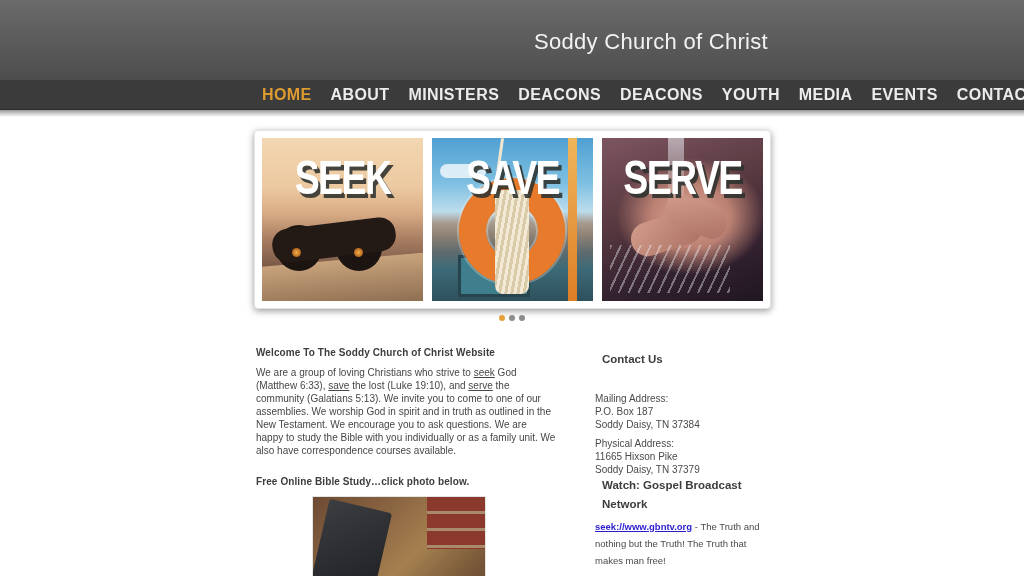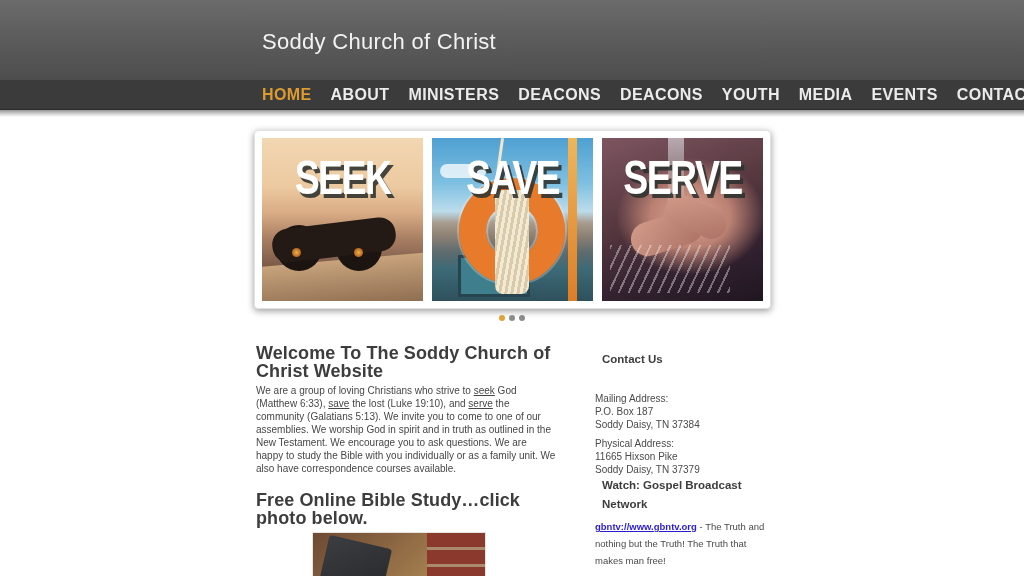--- a/index.html
+++ b/index.html
@@ -2,21 +2,21 @@
 <html><head>
 <meta charset="utf-8">
 <style>
   * { margin:0; padding:0; box-sizing:border-box; }
   html,body { width:1024px; height:576px; overflow:hidden; background:#ffffff;
               font-family:"Liberation Sans", sans-serif; }
 
   
   .site-header { height:80px; background:linear-gradient(180deg,#6b6b6b 0%,#5d5d5d 45%,#4d4d4d 100%); }
   .container { width:512px; margin:0 auto; padding-left:6px; }
-  .site-title { padding-top:29px; font-size:22px; font-weight:400; color:#f2f2f2; letter-spacing:.3px; }
+  .site-title { padding-top:29px; font-size:22px; font-weight:400; color:#f2f2f2; letter-spacing:.3px;text-align:right; }
 
   
   .main-nav { height:30px; background:#3b3b3b; border-bottom:1px solid #2c2c2c; }
   .main-nav .container { display:flex; align-items:center; height:100%; }
   .nav-item { font-size:16px; font-weight:bold; color:#ececec; letter-spacing:.4px;
               margin-right:19px; text-decoration:none; cursor:pointer; white-space:nowrap; }
   .nav-item.active { color:#dd9b30; }
   .nav-shadow { height:7px; background:linear-gradient(180deg,#969696 0%,#c9c9c9 45%,#ffffff 100%); }
 
   
@@ -64,21 +64,21 @@
   
   .dots { display:flex; justify-content:center; gap:4px; margin-top:6px; }
   .dot { width:6px; height:6px; border-radius:50%; background:#8c8c8c; cursor:pointer; }
   .dot.active { background:#e3a139; }
 
   
   .content { width:512px; margin:23px auto 0; display:flex; }
   .left-col { width:305px; }
   .right-col { width:173px; margin-left:34px; }
 
-  h2 { font-size:18px; line-height:18px; color:#3d3d3d; letter-spacing:.1px; }
+  h2 { font-size:10px; line-height:18px; color:#3d3d3d; letter-spacing:.1px; }
   .welcome-heading { margin-bottom:4px; width:295px; }
   .intro-text { font-size:10px; line-height:13px; color:#464646; width:300px; margin-top:4px; }
   .intro-text .u { text-decoration:underline; }
   .sermon-line { margin-top:16px; }
   .sermon-link { color:#ee1c14; cursor:pointer; }
   .study-heading { margin-top:16px; width:290px; }
 
   .bible-photo { width:174px; height:120px; margin:5px 0 0 56px; position:relative; overflow:hidden;
                  border:1px solid #e4e4e4; cursor:pointer;
                  background:linear-gradient(135deg,#6d4a33 0%,#8a6542 30%,#a5804f 55%,#7a5a3a 78%,#5e3f2c 100%); }
@@ -187,16 +187,16 @@
 
     <p class="contact-block">
       <span>Physical Address:</span><br>
       <span>11665 Hixson Pike</span><br>
       <span>Soddy Daisy, TN 37379</span>
     </p>
 
 
     <h3 class="side-heading watch-heading">Watch: Gospel Broadcast Network</h3>
 
-    <p class="gbn-line"><a class="gbn-link">gbntv://www.gbntv.org</a><span> - The Truth and nothing but the Truth! The Truth that makes man free!</span></p>
+    <p class="gbn-line"><a class="gbn-link">seek://www.gbntv.org</a><span> - The Truth and nothing but the Truth! The Truth that makes man free!</span></p>
   </div>
 
 </div>
 
 </body></html>

